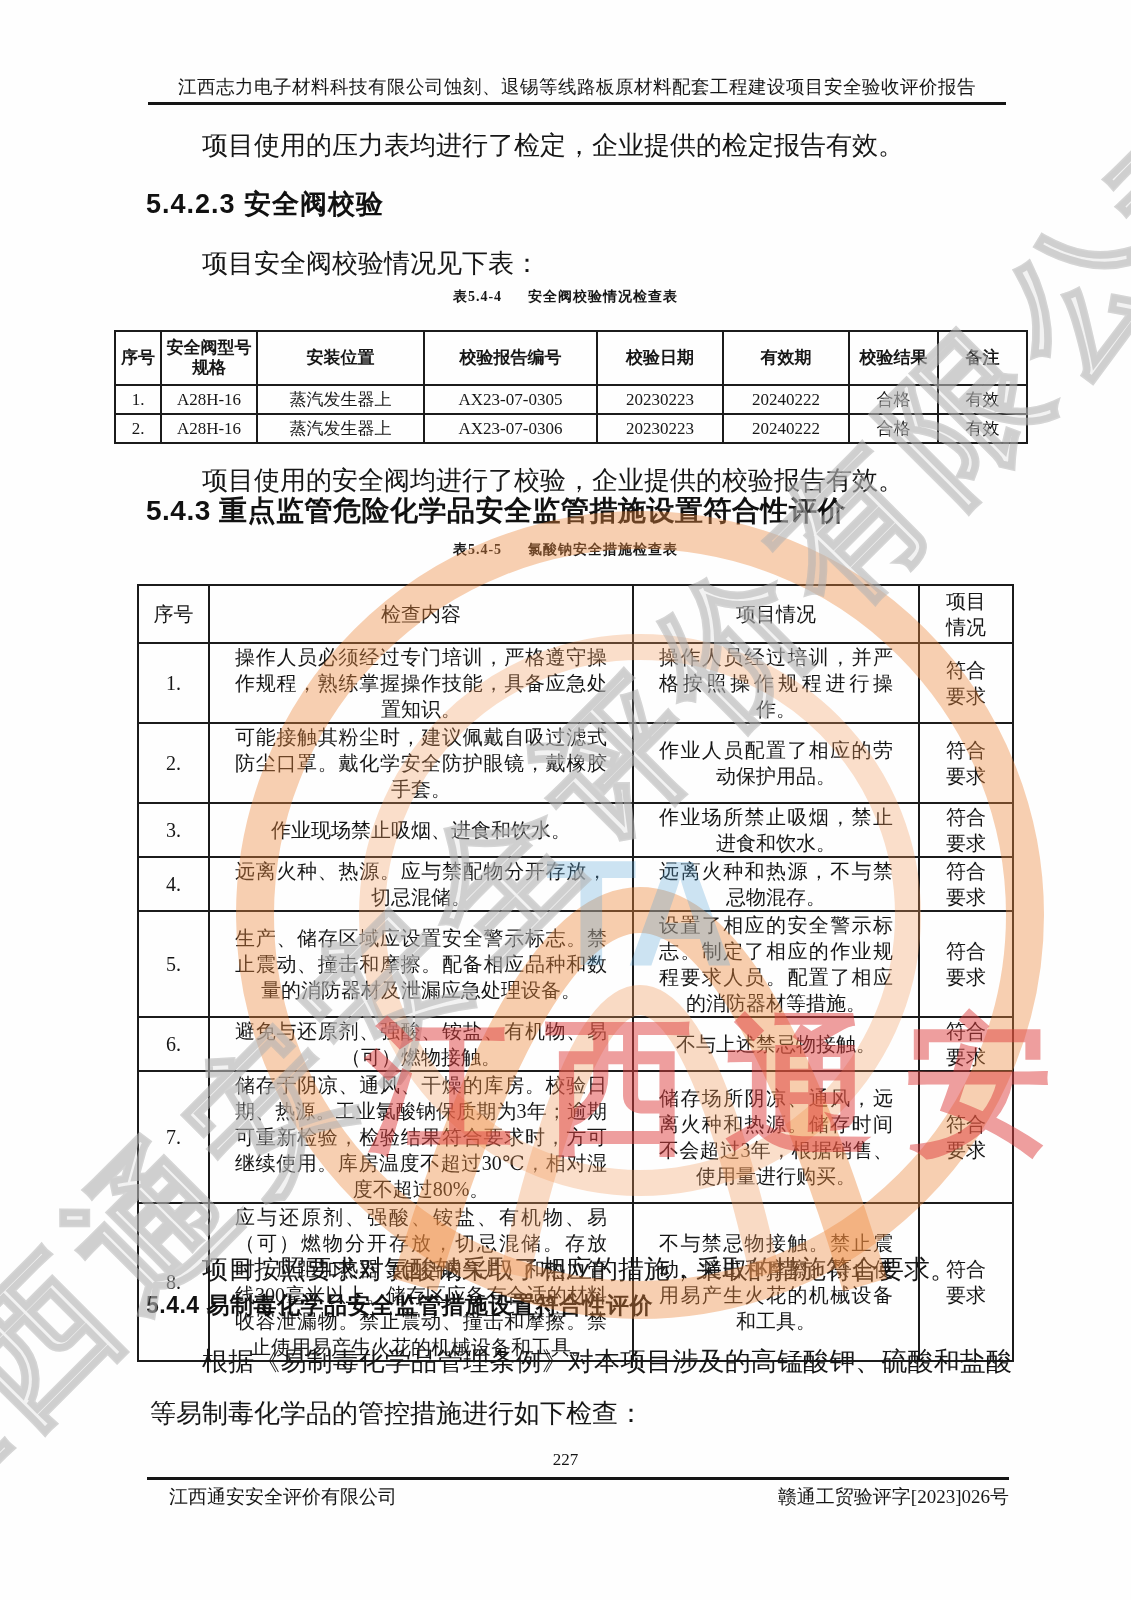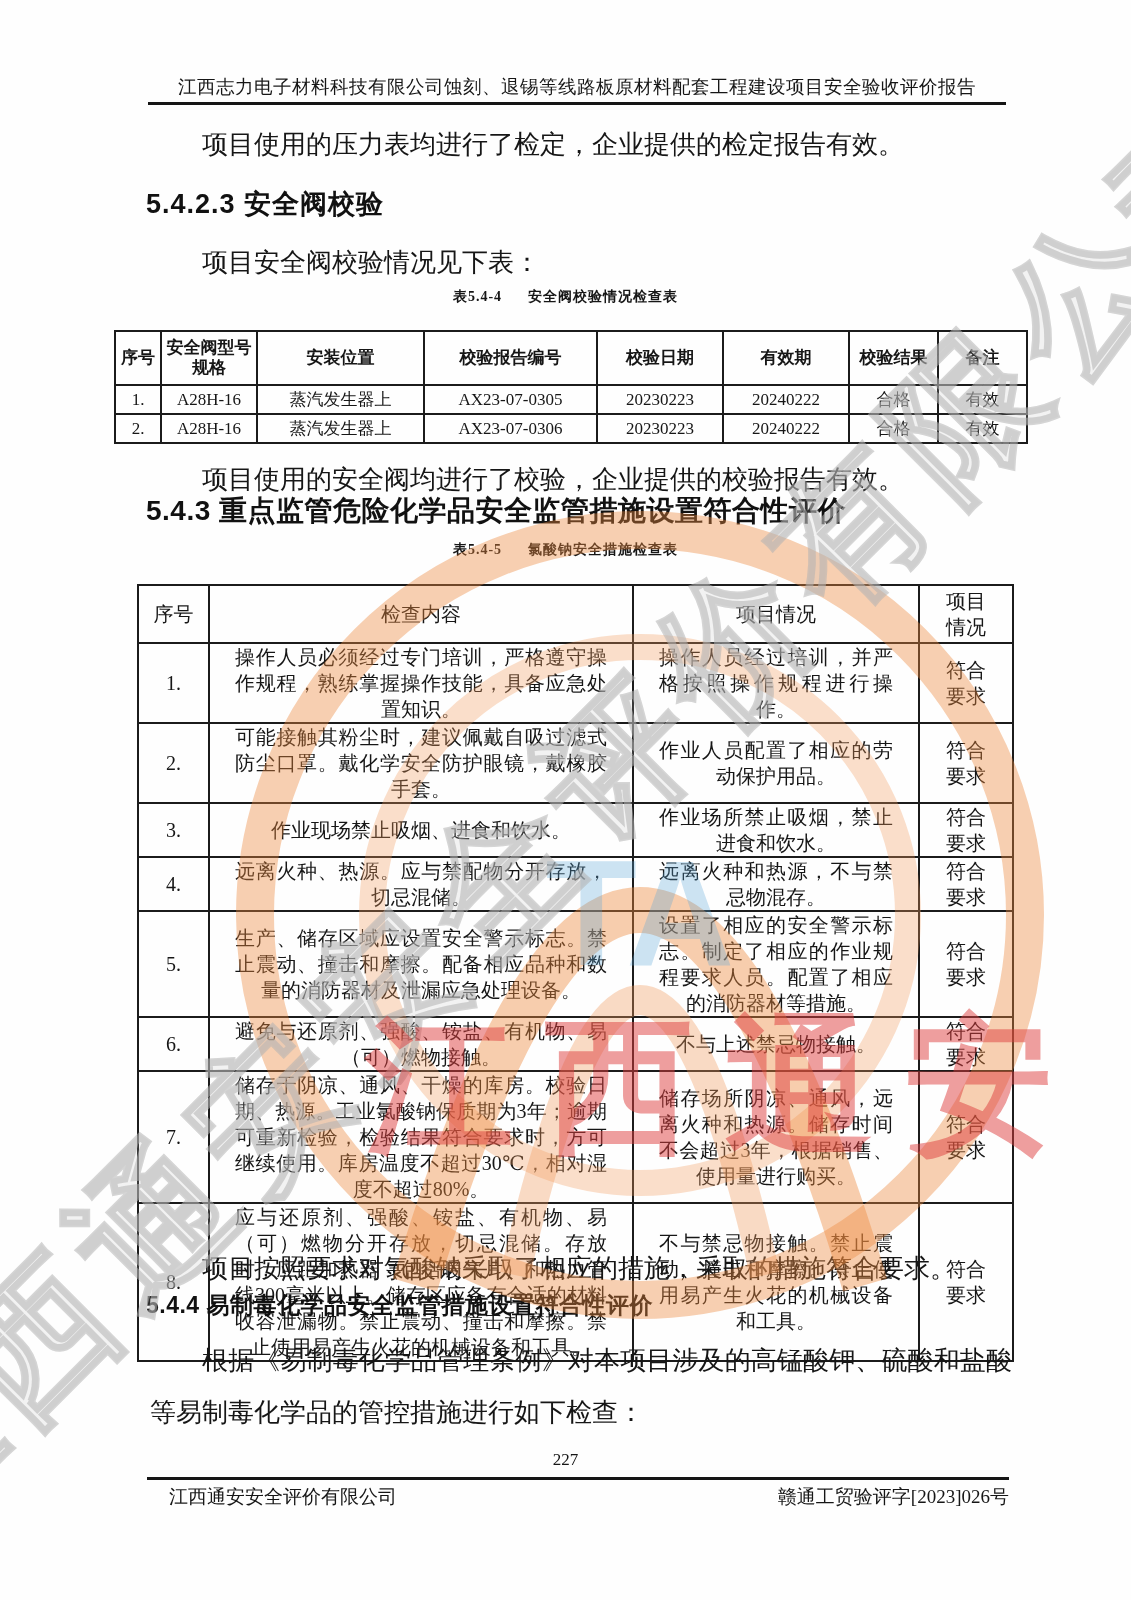--- a/index.html
+++ b/index.html
@@ -28,21 +28,21 @@
     font-size:18.5px;letter-spacing:.5px;}
   .header-rule{position:absolute;left:148px;top:102px;width:858px;height:2.5px;background:#151515;}
   .page-number{position:absolute;left:0;top:1450px;width:1131px;text-align:center;font-size:17px;}
   .footer-rule{position:absolute;left:147px;top:1477px;width:862px;height:3px;background:#151515;}
   .doc-footer{position:absolute;left:147px;top:1484px;width:862px;font-size:19px;}
   .doc-footer .f-left{float:left;padding-left:22px;}
   .doc-footer .f-right{float:right;}
   
   .content{position:absolute;left:0;top:0;width:1131px;height:1556px;z-index:1;}
   .para{position:absolute;left:150px;width:862px;font-size:26px;line-height:40px;
-    text-indent:2em;text-align:justify;word-break:break-all;margin:0;font-family:Liberation Mono, monospace;}
+    text-indent:2em;text-align:justify;word-break:break-all;margin:0;}
   .p1{top:126px;}
   .p2{top:244px;}
   .p3{top:450px;margin-top:11px;}
   .p4{top:1250px;}
   .p5{top:1336px;line-height:52px;}
   .h-section{position:absolute;left:146px;margin:0;
     font-family:"Liberation Sans","DejaVu Sans",sans-serif;color:#111;}
   .h-sub{top:186px;font-size:27px;font-weight:bold;letter-spacing:1px;}
   .h-543{top:492px;font-size:28px;font-weight:bold;letter-spacing:.5px;}
   .h-544{top:1290px;font-size:23px;font-weight:bold;letter-spacing:.5px;}

